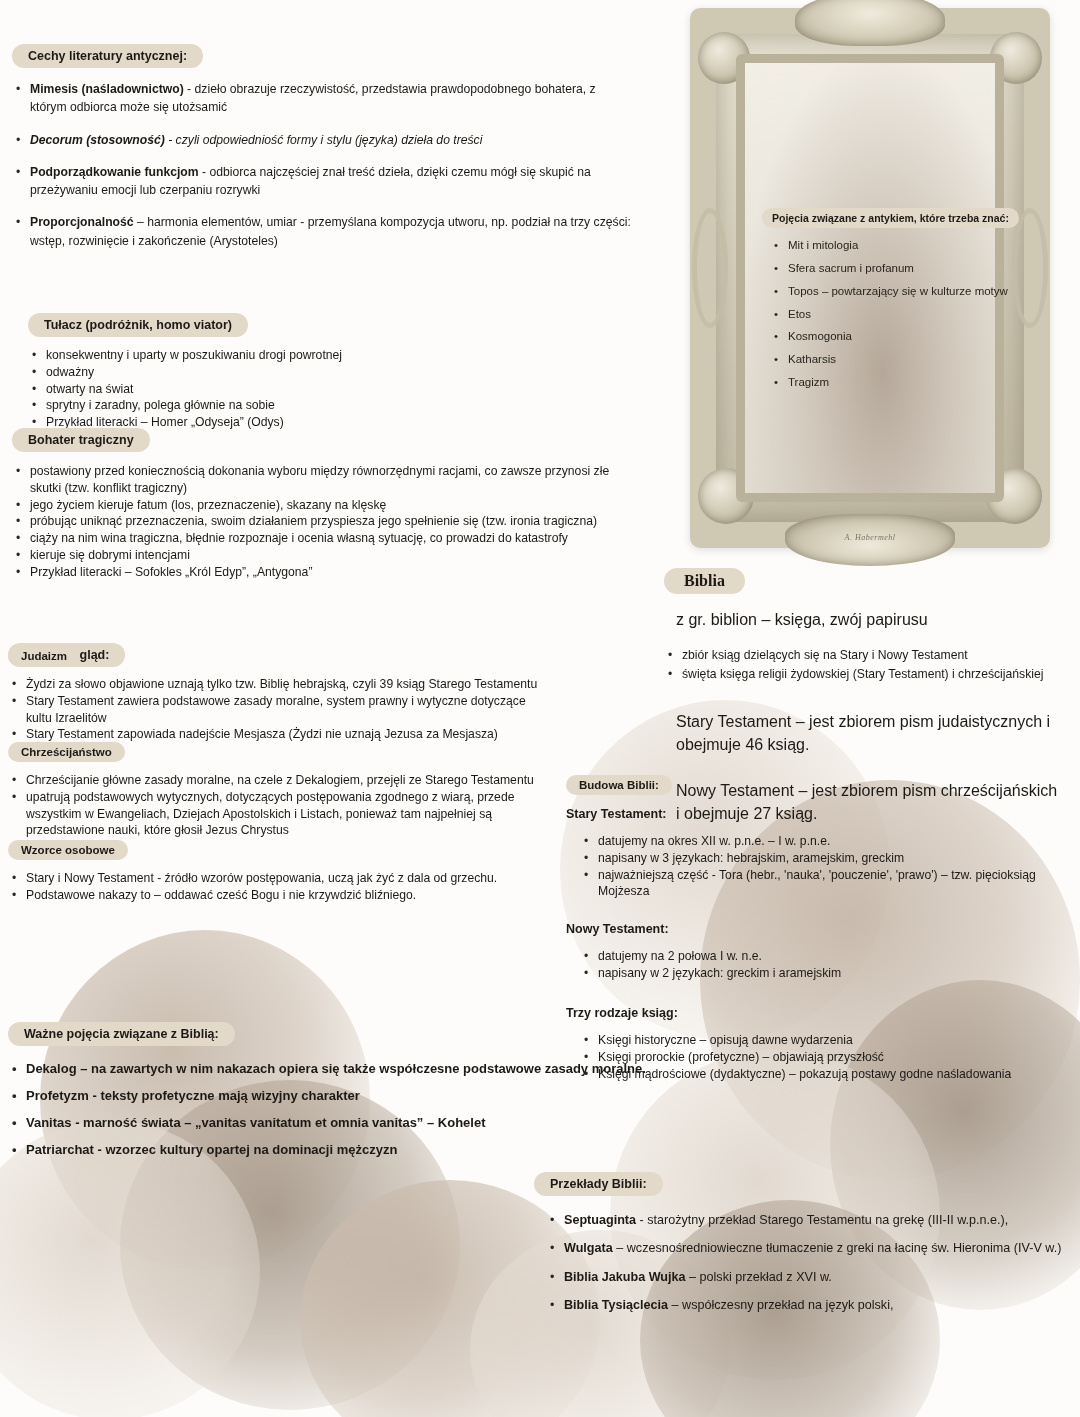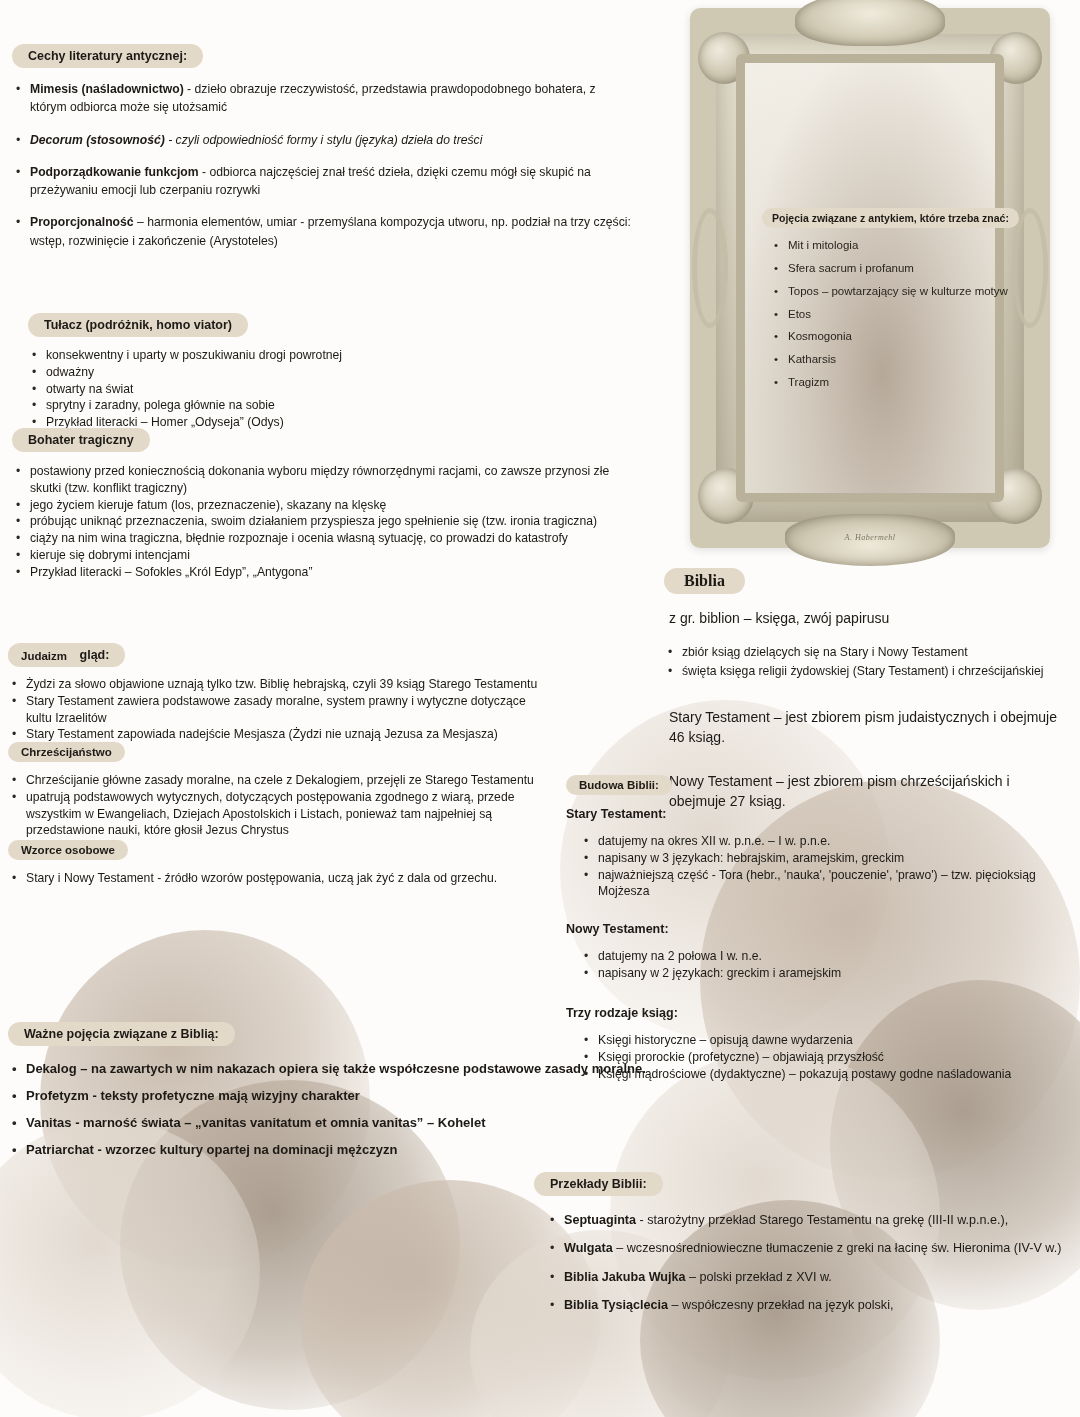--- a/index.html
+++ b/index.html
@@ -123,21 +123,21 @@
     margin: 1px 0;
   }
   .bul:before {
     content: "•";
     position: absolute;
     left: 4px; top: 0;
     color: #2b2620;
   }
   .bul.wide { line-height: 1.5; }
   .tight .bul { margin: 0; }
-  .para { font-size: 14px; line-height: 1.45; margin: 5px; }
+  .para { font-size: 16px; line-height: 1.45; margin: 12px; }
   .strong { font-weight: bold; }
   .hdr-sub { font-size: 12.5px; font-weight: bold; margin: 0 0 6px 0; }
   .spaced .bul { margin: 9px 0; font-size: 13px; font-weight: bold; }
   .spaced2 .bul { margin: 11px 0; font-size: 12.6px; }
   .frame-list .bul { font-size: 11.5px; margin: 7px 0; color:#2a251e; }
 </style>
 </head>
 <body>
 
 <div id="page">
@@ -230,20 +230,21 @@
     <div style="margin-top:10px;">
       <div class="bul">Chrześcijanie główne zasady moralne, na czele z Dekalogiem, przejęli ze Starego Testamentu</div>
       <div class="bul">upatrują podstawowych wytycznych, dotyczących postępowania zgodnego z wiarą, przede wszystkim w Ewangeliach, Dziejach Apostolskich i Listach, ponieważ tam najpełniej są przedstawione nauki, które głosił Jezus Chrystus</div>
     </div>
   </div>
 
   <div class="block tight" style="left:8px; top:840px; width:540px;">
     <span class="chip sm">Wzorce osobowe</span>
     <div style="margin-top:10px;">
       <div class="bul">Stary i Nowy Testament - źródło wzorów postępowania, uczą jak żyć z dala od grzechu.</div>
+      <div class="bul">Podstawowe nakazy to – oddawać cześć Bogu i nie krzywdzić bliźniego.</div>
     </div>
   </div>
 
   <div class="block spaced" style="left:8px; top:1022px; width:660px;">
     <span class="chip">Ważne pojęcia związane z Biblią:</span>
     <div style="margin-top:14px;">
       <div class="bul">Dekalog – na zawartych w nim nakazach opiera się także współczesne podstawowe zasady moralne.</div>
       <div class="bul">Profetyzm - teksty profetyczne mają wizyjny charakter</div>
       <div class="bul">Vanitas - marność świata – „vanitas vanitatum et omnia vanitas” – Kohelet</div>
       <div class="bul">Patriarchat - wzorzec kultury opartej na dominacji mężczyzn</div>

